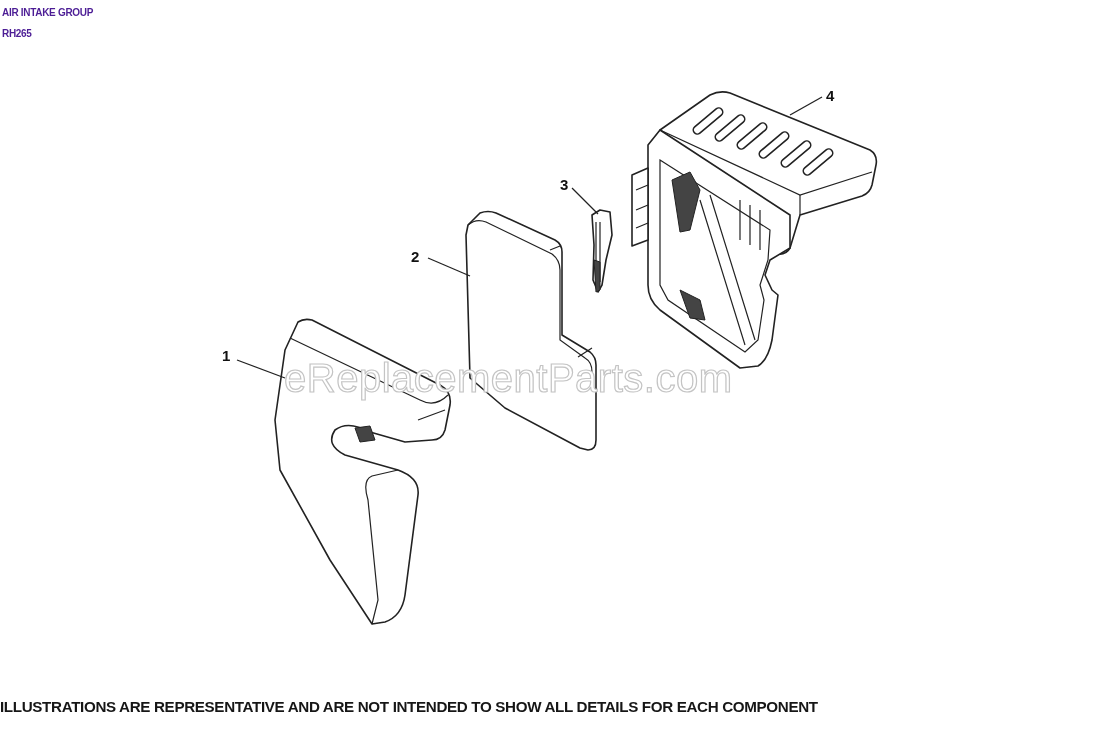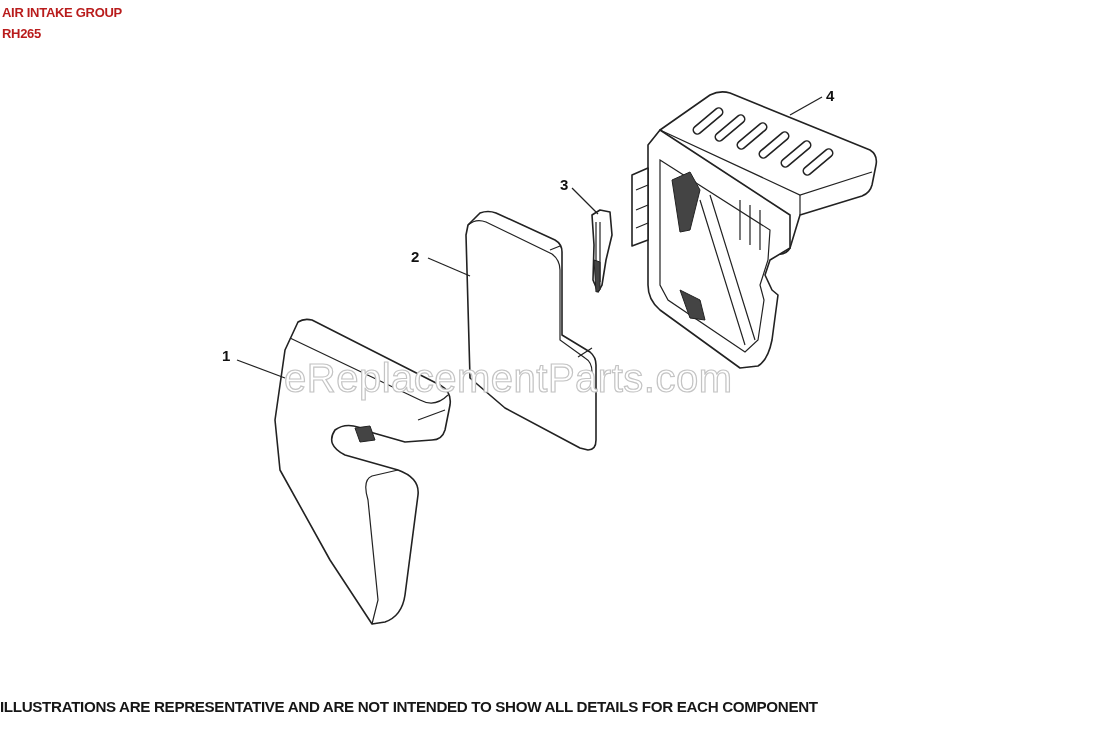--- a/index.html
+++ b/index.html
@@ -1,19 +1,19 @@
 <!DOCTYPE html>
 <html><head>
 <meta charset="utf-8">
 <style>
   html, body { margin: 0; padding: 0; background: #ffffff; }
   body { width: 1099px; height: 750px; position: relative; overflow: hidden;
          font-family: "Liberation Sans", sans-serif; color: #111; }
   .title { position: absolute; left: 2px; top: 2px; font-weight: 900;
-           font-size: 13px; line-height: 21px; letter-spacing: -0.3px; color: #b91c1c; }
+           font-size: 10px; line-height: 21px; letter-spacing: -0.3px; color: #4c1d95; }
   .footer { position: absolute; left: 0; top: 698px; width: 1099px; white-space: nowrap;
             font-weight: 900; font-size: 15.2px; letter-spacing: -0.35px; color: #161616; }
   svg.diagram { position: absolute; left: 0; top: 0; }
   .callout { font-family: "Liberation Sans", sans-serif; font-weight: 700; font-size: 15px; fill: #111; }
   .watermark { font-family: "Liberation Sans", sans-serif; font-size: 40px; fill: #ffffff;
                stroke: #c4c4c4; stroke-width: 1.2; letter-spacing: 0.5px; }
   .part { fill: #ffffff; stroke: #222; stroke-width: 1.6; stroke-linejoin: round; }
   .thin { fill: none; stroke: #222; stroke-width: 1.2; }
   .dark { fill: #444; stroke: #222; stroke-width: 1; }
 </style>

